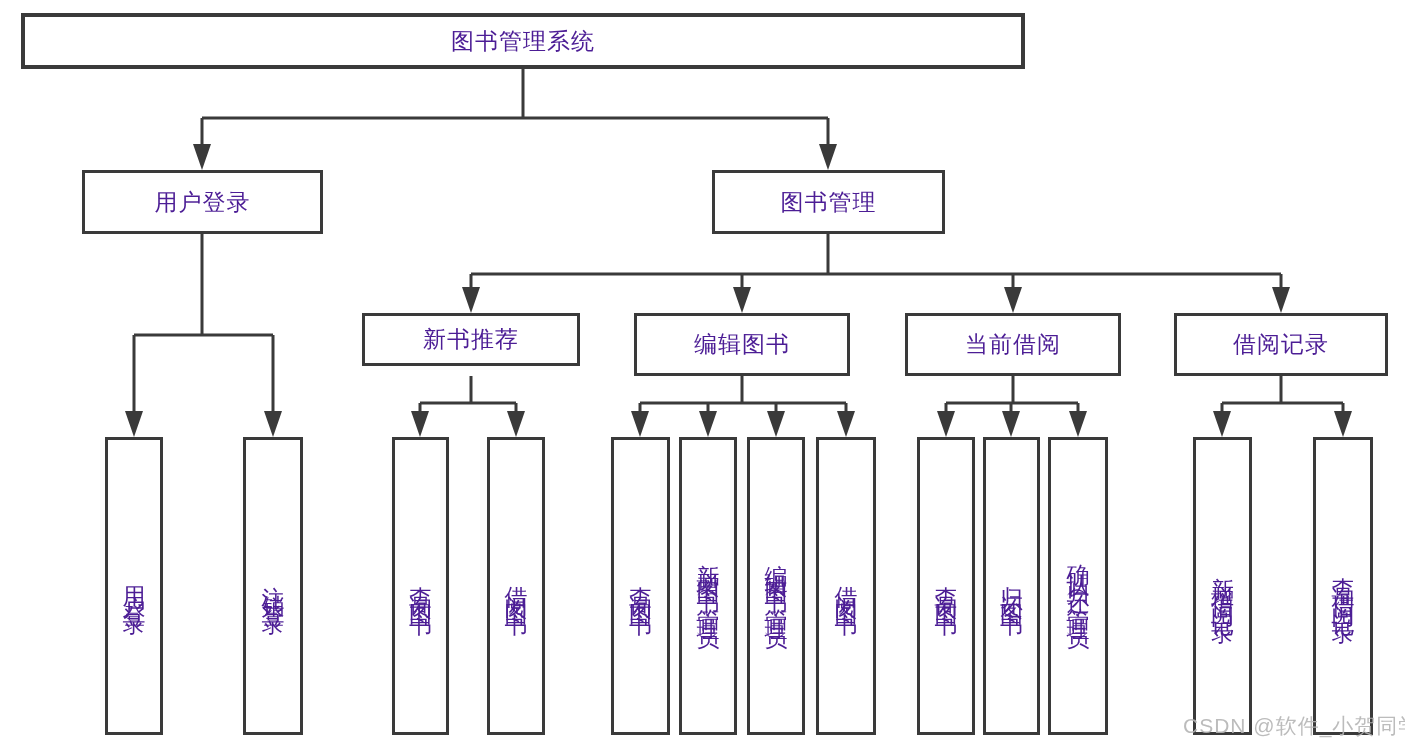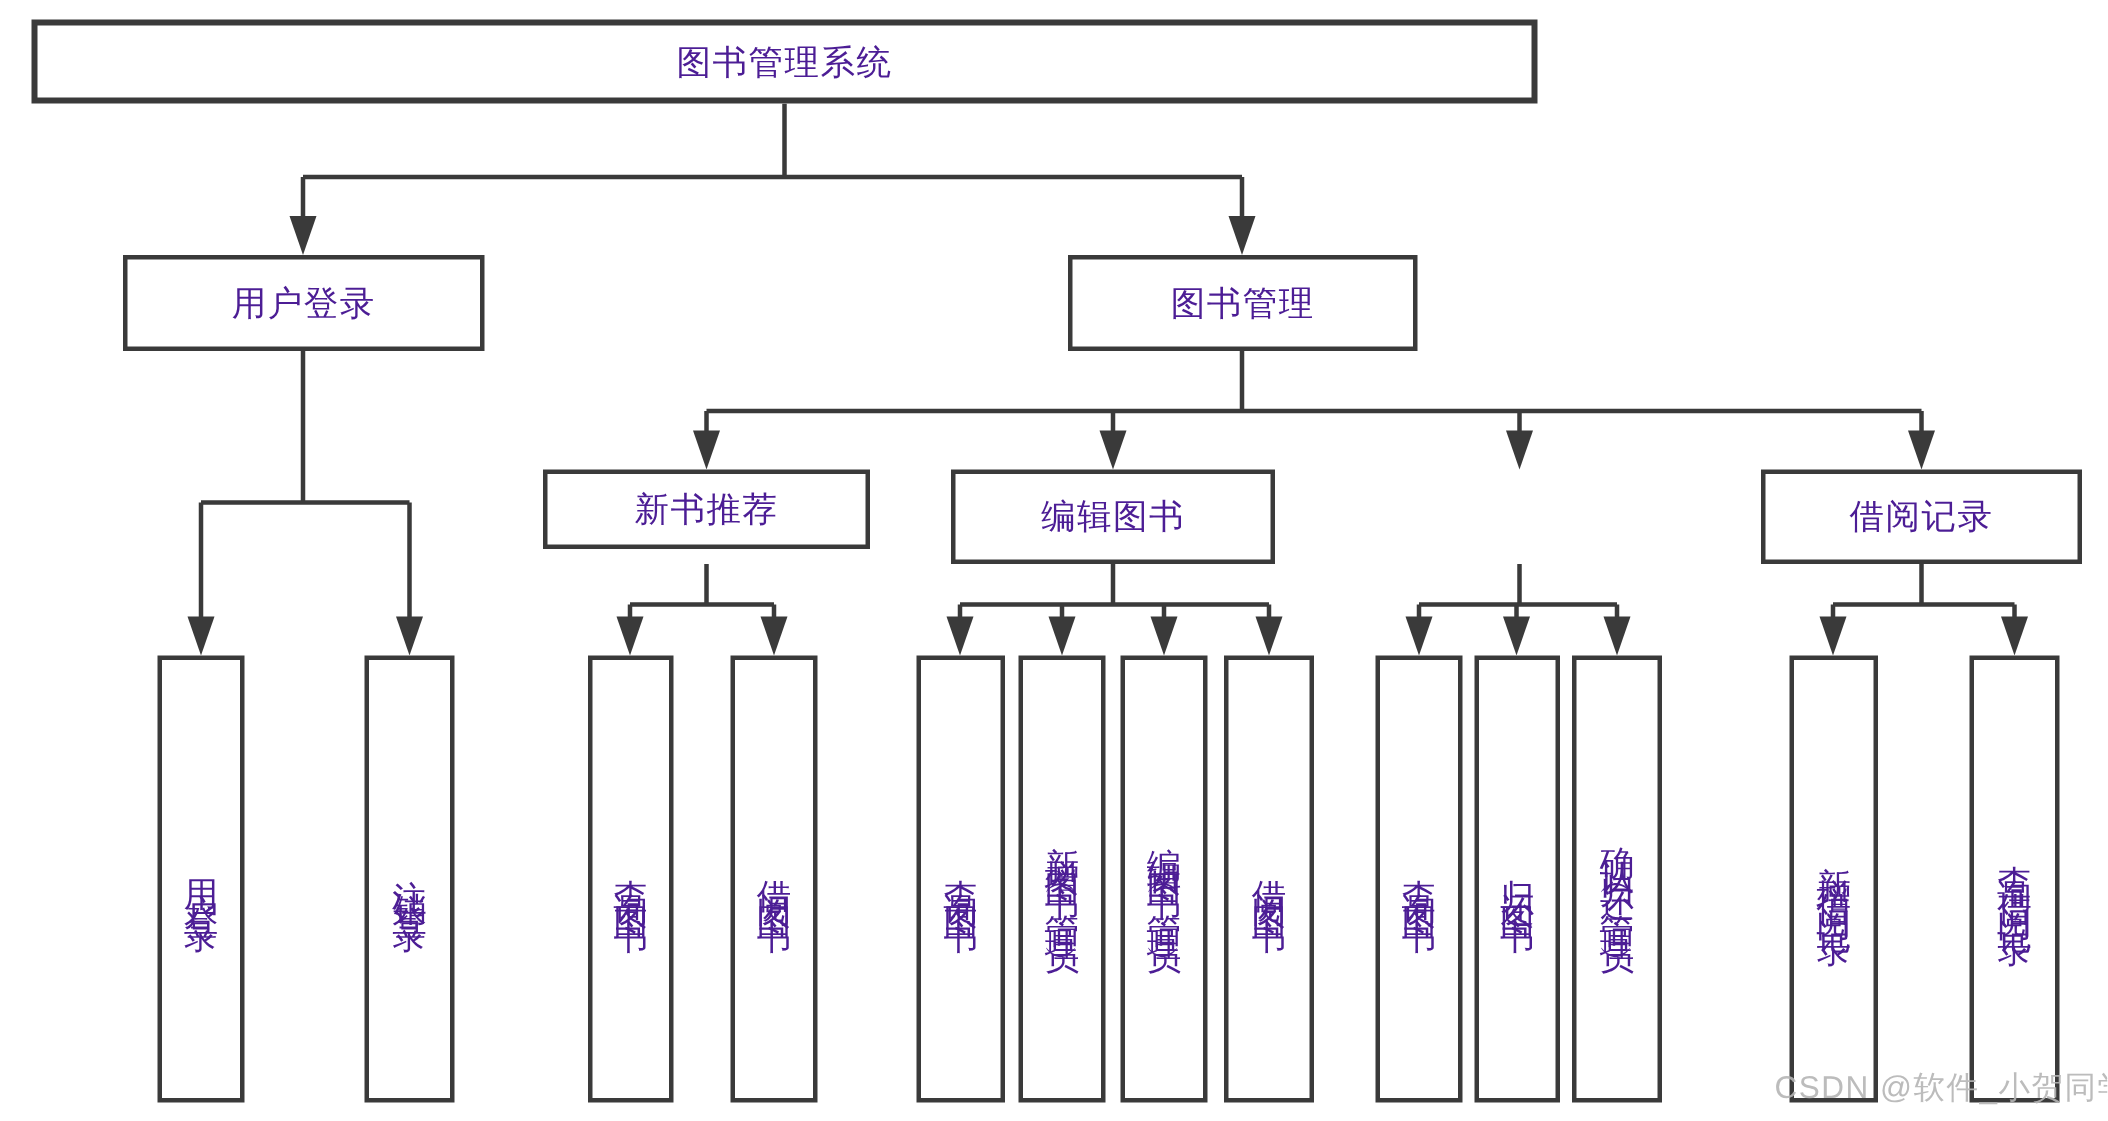--- a/index.html
+++ b/index.html
@@ -78,20 +78,23 @@
   <div class="node hnode" style="left:712px;top:170px;width:233px;height:64px">
     <span class="lbl">图书管理</span>
   </div>
 
   <div class="node hnode" style="left:362px;top:313px;width:218px;height:53px">
     <span class="lbl">新书推荐</span>
   </div>
   <div class="node hnode" style="left:634px;top:313px;width:216px;height:63px">
     <span class="lbl">编辑图书</span>
   </div>
+  <div class="node hnode" style="left:905px;top:313px;width:216px;height:63px">
+    <span class="lbl">当前借阅</span>
+  </div>
   <div class="node hnode" style="left:1174px;top:313px;width:214px;height:63px">
     <span class="lbl">借阅记录</span>
   </div>
 
   <div class="node vnode" style="left:105px;top:437px;width:58px;height:298px">
     <span class="lbl">用户登录</span>
   </div>
   <div class="node vnode" style="left:243px;top:437px;width:60px;height:298px">
     <span class="lbl">注销登录</span>
   </div>

